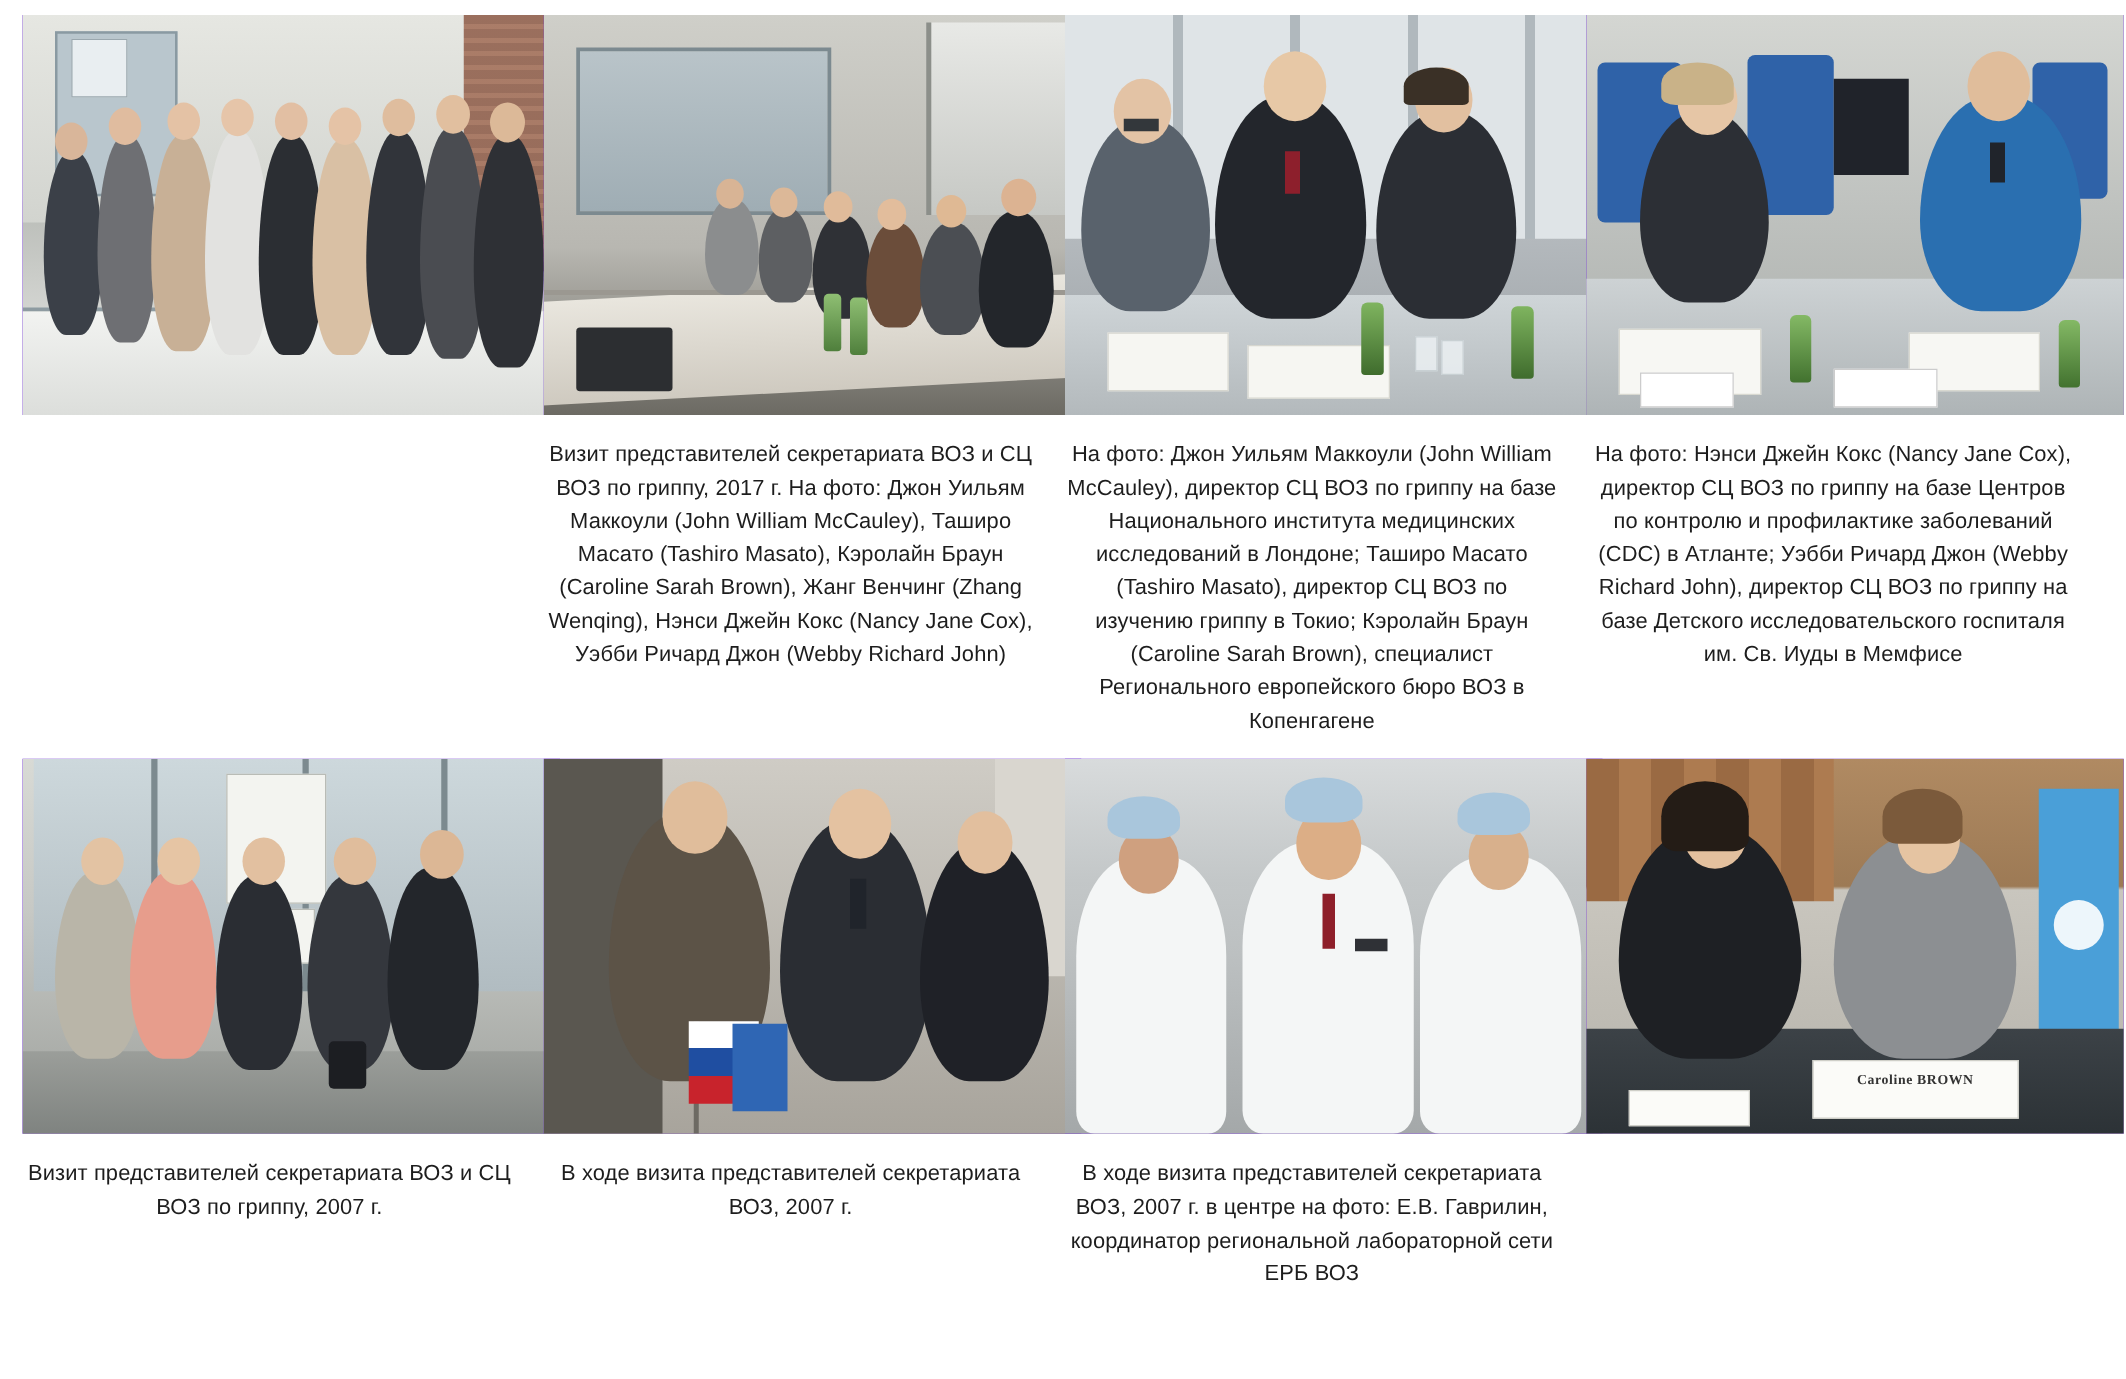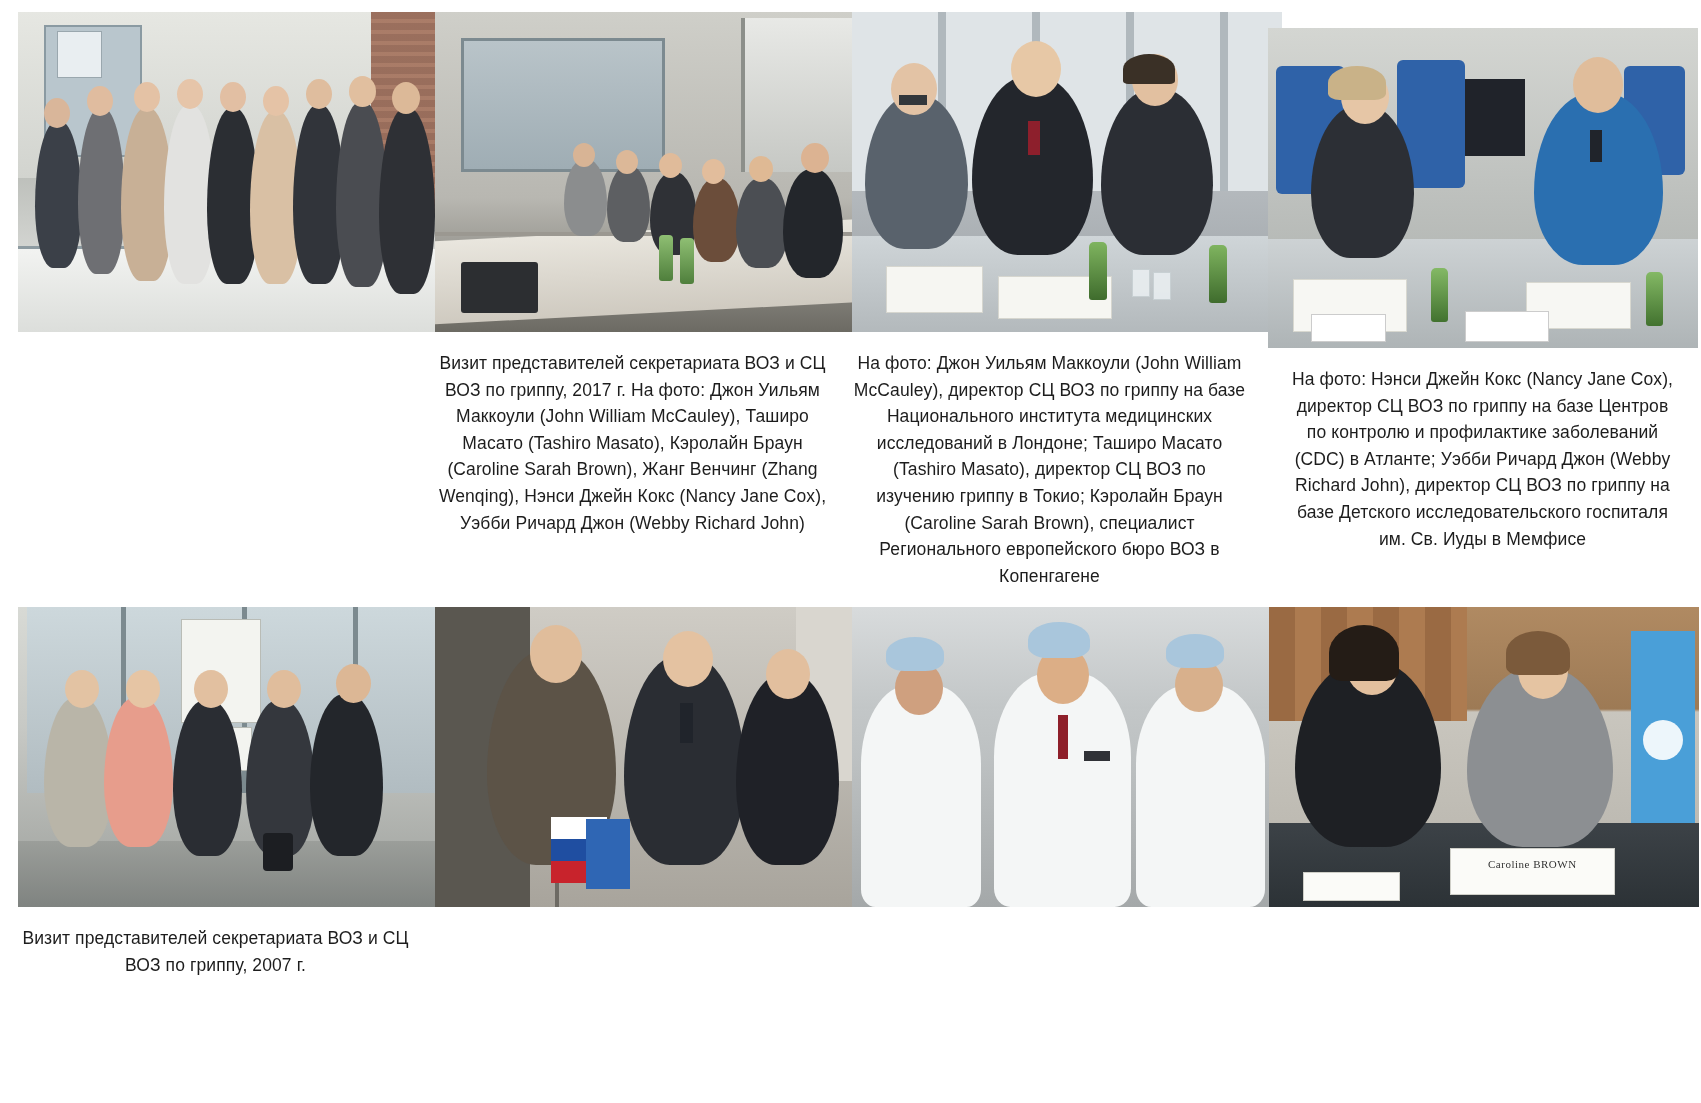--- a/index.html
+++ b/index.html
@@ -34,20 +34,21 @@
     display: flex;
     flex-direction: column;
     align-items: stretch;
   }
   .photo {
     width: 430px;
     height: 320px;
     overflow: hidden;
     position: relative;
     background: #6d28d9;
+    font-weight: bold;
   }
   .photo.h2 {
     height: 300px;
   }
   .caption {
     margin-top: 18px;
     font-size: 17.5px;
     line-height: 1.52;
     text-align: center;
     color: #1d1d1d;
@@ -206,21 +207,21 @@
           <div class="paper" style="left:34%; bottom:4%; width:26%; height:13%;"></div>
           <div class="bottle" style="left:55%; bottom:10%;"></div>
           <div class="bottle" style="left:83%; bottom:9%;"></div>
           <div class="glass" style="left:65%; bottom:11%;"></div>
           <div class="glass" style="left:70%; bottom:10%;"></div>
         </div>
       </div>
       <figcaption class="caption">На фото: Джон Уильям Маккоули (John William McCauley), директор СЦ ВОЗ по гриппу на базе Национального института медицинских исследований в Лондоне; Таширо Масато (Tashiro Masato), директор СЦ ВОЗ по изучению гриппу в Токио; Кэролайн Браун (Caroline Sarah Brown), специалист Регионального европейского бюро ВОЗ в Копенгагене</figcaption>
     </figure>
 
-    <figure class="cell" style="margin:16px;align-items:center;">
+    <figure class="cell" style="margin:0;">
       <div class="photo">
         <div class="scene s4">
           <div class="chair" style="left:2%;  top:12%; width:16%; height:40%;"></div>
           <div class="chair" style="left:30%; top:10%; width:16%; height:40%;"></div>
           <div class="chair" style="right:3%; top:12%; width:14%; height:34%;"></div>
           <div class="band" style="left:46%; top:16%; width:14%; height:24%; background:#20232a;"></div>
           <div class="table"></div>
           <div class="fig" style="left:10%; top:24%; width:24%; height:48%; background:#2c2f35;"></div>
           <div class="head" style="left:17%; top:13%; width:48px;height:54px;background:#e6c6a6;"></div>
           <div class="band" style="left:14%; top:12%; width:58px;height:34px;background:#c9b288; border-radius:50% 50% 20% 20%;"></div>
@@ -278,39 +279,41 @@
           <div class="fig" style="left:44%; top:16%; width:28%; height:70%; background:#2a2d33;"></div>
           <div class="head" style="left:53%; top:8%; width:50px;height:56px;background:#e4c2a1;"></div>
           <div class="band" style="left:57%; top:32%; width:13px;height:40px;background:#20242b;"></div>
           <div class="fig" style="left:70%; top:22%; width:24%; height:64%; background:#1f2127;"></div>
           <div class="head" style="left:77%; top:14%; width:44px;height:50px;background:#e2bf9e;"></div>
           <div class="flagpole" style="left:28%; bottom:0; height:30%;"></div>
           <div class="flagru" style="left:27%; bottom:8%;"></div>
           <div class="flagblue" style="left:35%; bottom:6%;"></div>
         </div>
       </div>
+      <figcaption class="caption">В ходе визита представителей секретариата ВОЗ, 2007 г.</figcaption>
     </figure>
 
     <figure class="cell" style="margin:0;">
       <div class="photo h2">
         <div class="scene s7">
           <div class="band" style="left:0; top:0; width:100%; height:34%; background:linear-gradient(180deg,#d8dbdc,#c2c6c7);"></div>
           <div class="coat" style="left:2%;  top:26%; width:28%; height:74%;"></div>
           <div class="head" style="left:10%; top:18%; width:48px;height:54px;background:#cfa07f;"></div>
           <div class="cap" style="left:8%;  top:10%; width:58px;height:34px;"></div>
           <div class="coat" style="left:33%; top:22%; width:32%; height:78%;"></div>
           <div class="head" style="left:43%; top:13%; width:52px;height:58px;background:#dcae86;"></div>
           <div class="cap" style="left:41%; top:5%; width:62px;height:36px;"></div>
           <div class="tie" style="left:48%; top:36%; height:44px;"></div>
           <div class="coat" style="left:66%; top:26%; width:30%; height:74%;"></div>
           <div class="head" style="left:75%; top:17%; width:48px;height:54px;background:#d8b08c;"></div>
           <div class="cap" style="left:73%; top:9%; width:58px;height:34px;"></div>
           <div class="band" style="left:54%; top:48%; width:26px;height:10px;background:#2f3136;"></div>
         </div>
       </div>
+      <figcaption class="caption">В ходе визита представителей секретариата ВОЗ, 2007 г. в центре на фото: Е.В. Гаврилин, координатор региональной лабораторной сети ЕРБ ВОЗ</figcaption>
     </figure>
 
     <figure class="cell" style="margin:0;">
       <div class="photo h2">
         <div class="scene s8">
           <div class="wood"></div>
           <div class="flag">
             <div class="globe" style="left:12px; top:40%; width:40px; height:40px;"></div>
           </div>
           <div class="desk"></div>

